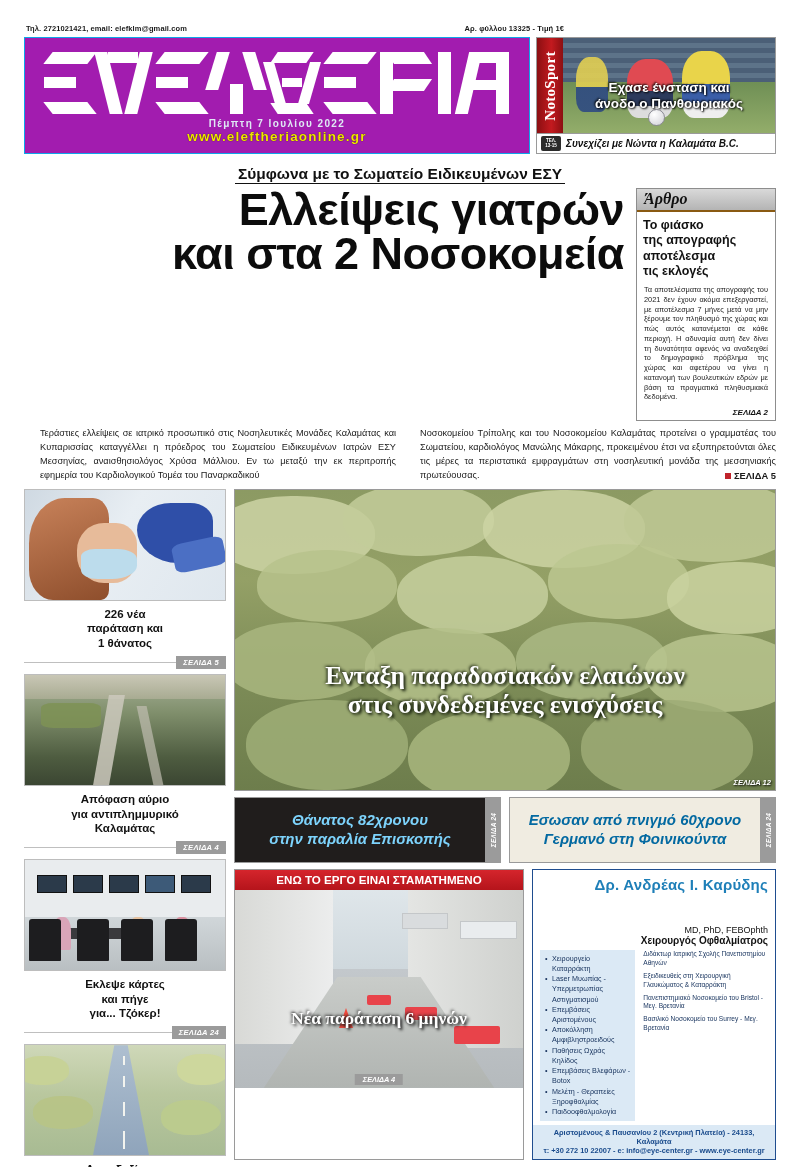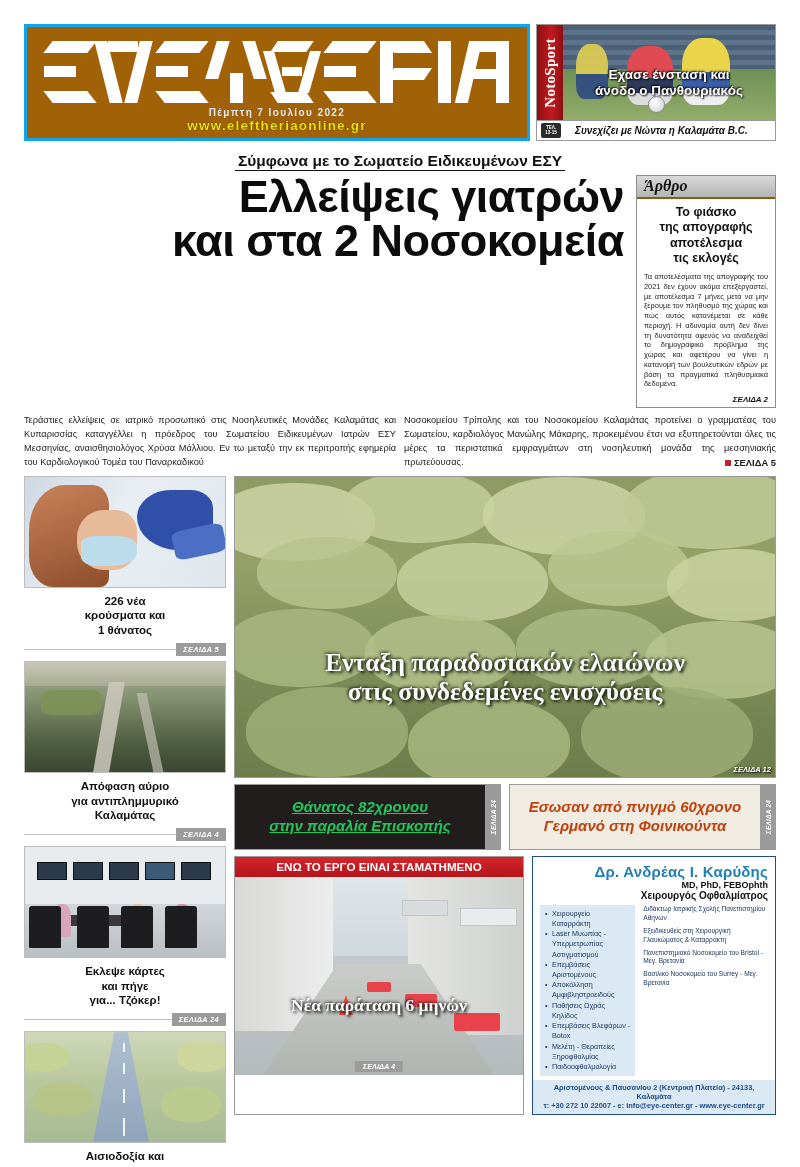--- a/index.html
+++ b/index.html
@@ -13,22 +13,22 @@
   .page { width: 800px; height: 1167px; padding: 24px 24px 10px 24px; position: relative; }
 
   
   .topstrip { display: flex; justify-content: space-between; align-items: flex-end;
               font-size: 7.5px; font-weight: bold; color: #1a1a1a; letter-spacing: .1px;
               padding: 0 2px 4px 2px; }
   .topstrip .right { padding-right: 210px; }
 
   
   .masthead-row { display: flex; gap: 6px; align-items: stretch; }
-  .masthead { flex: 1 1 auto; background: #a16207; position: relative;
-              height: 117px; border: 3px solid #0ea5e9; overflow: hidden; }
+  .masthead { flex: 1 1 auto; background: #a21caf; position: relative;
+              height: 117px; border: 1px solid #0ea5e9; overflow: hidden; }
   .logo-word { display: flex; justify-content: center; align-items: center;
                gap: 4px; height: 82px; padding-top: 8px; }
   .glyph { width: 52px; height: 66px; position: relative; }
   .glyph i { position: absolute; background: #fff; display: block; }
   .mast-date { text-align: center; font-size: 10px; color: #dfe8f4; font-weight: bold;
                letter-spacing: 1.4px; margin-top: -2px; }
   .mast-url { text-align: center; font-size: 13.5px; font-weight: bold;
               letter-spacing: 1.2px; color: #f2e500; text-shadow: 0 0 1px #000; }
 
   
@@ -57,21 +57,21 @@
            background: linear-gradient(180deg,#e2cf52 0 55%,#2e4a82 55%);
            border-radius: 40% 40% 25% 25%; opacity: .9; }
   .sp-ball { position: absolute; left: 40%; bottom: 7%; width: 17px; height: 17px;
              border-radius: 50%; background: radial-gradient(circle at 35% 30%,#fff,#cfcfd4);
              border: 1px solid #8a8a93; }
   .sport-head { position: absolute; left: 0; right: 0; top: 44%;
                 text-align: center; color: #fff; font-size: 13.5px; line-height: 1.22;
                 font-weight: bold; text-shadow: 1px 1px 2px #000, -1px -1px 2px #000;
                 padding: 0 4px; }
   .sportbox-foot { height: 20px; background: #fff; border-top: 1px solid #9a9a9a;
-                   display: flex; align-items: center; gap: 14px; padding: 0 4px; }
+                   display: flex; align-items: center; gap: 5px; padding: 0 4px; }
   .tel-badge { width: 20px; height: 15px; background: #2b2b2b; color: #fff;
                font-size: 4.6px; font-weight: bold; line-height: 1.05;
                display: flex; flex-direction: column; align-items: center; justify-content: center;
                border-radius: 2px; flex: 0 0 auto; }
   .sportbox-foot .t { font-size: 10px; font-weight: bold; font-style: italic; color: #111; }
 
   
   .kicker { text-align: center; font-size: 15.5px; font-weight: bold; color: #111;
             margin-top: 11px; padding-bottom: 2px; }
   .kicker span { border-bottom: 1.5px solid #111; padding: 0 3px 1px 3px; }
@@ -81,31 +81,31 @@
   .headline { font-size: 45px; line-height: .98; font-weight: bold; text-align: right;
               letter-spacing: -.5px; color: #0c0c0c; padding-right: 4px; }
 
   
   .artbox { width: 140px; flex: 0 0 140px; border: 1px solid #8d8d8d; background: #fff;
             padding: 0 0 3px 0; }
   .artbox-hd { background: linear-gradient(180deg,#d9d9d9,#b4b4b4);
                border-bottom: 2px solid #8a5a12; padding: 1px 7px 2px 7px; }
   .artbox-hd span { font-family: "Liberation Serif", serif; font-style: italic;
                     font-weight: bold; font-size: 16px; color: #111; }
-  .artbox-title { text-align: center; font-size: 12.5px; font-weight: bold;
+  .artbox-title { text-align: left; font-size: 12.5px; font-weight: bold;
                   line-height: 1.22; padding: 6px 6px 4px 6px; color: #111; }
   .artbox-body { font-size: 7.4px; line-height: 1.32; text-align: justify;
                  padding: 2px 7px 0 7px; color: #222; }
   .artbox-body::first-line { }
   .artbox-page { text-align: right; font-size: 8px; font-weight: bold; font-style: italic;
                  padding: 6px 7px 0 0; }
 
   
   .leadwrap { display: flex; gap: 8px; margin-top: 6px; }
-  .leadcol { width: 50%; font-size: 9.2px; line-height: 1.5; text-align: justify; color: #1a1a1a; }
+  .leadcol { width: 50%; font-size: 9.2px; line-height: 1.5; text-align: justify; color: #1a1a1a; margin-left: 16px; }
   .leadcol.second { position: relative; }
   .leadpage { display: inline; font-weight: bold; font-size: 9.4px; float: right; }
   .leadpage .sq { display: inline-block; width: 6px; height: 6px; background: #c0232b;
                   margin-right: 3px; }
 
   
   .grid { display: flex; gap: 8px; margin-top: 6px; }
   .col-left { width: 202px; flex: 0 0 202px; }
   .col-right { flex: 1 1 auto; }
 
@@ -175,23 +175,23 @@
                 font-weight: bold; font-style: italic; color: #fff;
                 text-shadow: 1px 1px 2px #000; }
 
   
   .strips { display: flex; gap: 8px; margin-top: 6px; }
   .strip { flex: 1 1 0; display: flex; border: 1px solid #9a9a9a; height: 66px; }
   .strip .txt { flex: 1 1 auto; display: flex; align-items: center; justify-content: center;
                 text-align: center; font-size: 15px; line-height: 1.22; font-weight: bold;
                 font-style: italic; padding: 2px 6px; }
   .strip.dark { background: #201d1c; }
-  .strip.dark .txt { color: #22c55e; text-decoration: underline; }
+  .strip.dark .txt { color: #7dd3fc; }
   .strip.light { background: #f0ece1; }
-  .strip.light .txt { color: #c2410c; }
+  .strip.light .txt { color: #0369a1; }
   .vtag { width: 15px; flex: 0 0 15px; background: #9b9b9b; position: relative; }
   .vtag span { position: absolute; left: 50%; top: 50%;
                transform: translate(-50%,-50%) rotate(-90deg); white-space: nowrap;
                color: #fff; font-size: 6.4px; font-weight: bold; font-style: italic; letter-spacing: .3px; }
 
   
   .bottomrow { display: flex; gap: 8px; margin-top: 6px; }
   .streetcard { width: 290px; flex: 0 0 290px; border: 1px solid #9a9a9a; }
   .redbar { background: linear-gradient(180deg,#d5252c,#b5141b); color: #fff;
             text-align: center; font-size: 11.6px; font-weight: bold; padding: 3px 0 4px 0; }
@@ -231,39 +231,43 @@
   .eye .iris { position: absolute; left: 34%; top: 16%; width: 30%; height: 68%;
                background: #ffffff; border-radius: 50%; }
   .eye .pupil { position: absolute; left: 40%; top: 26%; width: 18%; height: 48%;
                 background: #1b1b1b; border-radius: 50%; }
   .eye .lash { position: absolute; right: 2%; top: -14%; width: 12px; height: 30px;
                background: #2b63c6; border-radius: 6px; transform: rotate(22deg); }
   .ad-logo .l1 { font-size: 10px; font-weight: bold; color: #1e4f95; line-height: 1.1; }
   .ad-logo .l2 { font-size: 13px; font-weight: bold; color: #1e4f95; line-height: 1.1; }
   .ad-name { flex: 1 1 auto; text-align: right; }
   .ad-name .dr { font-size: 15px; font-weight: bold; color: #1e7fb8; letter-spacing: .2px; }
-  .ad-name .deg { font-size: 9px; font-weight: bold; color: #111; }
+  .ad-name .deg { font-size: 9px; font-weight: normal; color: #111; margin-top: 32px; }
   .ad-name .spec { font-size: 10px; font-weight: bold; color: #111; }
   .ad-mid { display: flex; gap: 8px; margin-top: 4px; flex: 1 1 auto; }
   .ad-services { width: 56%; background: #dbe9f5; padding: 4px 5px; }
   .ad-services li { list-style: none; font-size: 7.2px; line-height: 1.42; color: #15315c;
                     padding-left: 7px; position: relative; }
   .ad-services li:before { content: "•"; position: absolute; left: 0; color: #15315c; }
   .ad-cv { flex: 1 1 auto; font-size: 6.6px; line-height: 1.36; color: #15315c; }
   .ad-cv p { margin-bottom: 4px; }
   .ad-foot { background: #dbe9f5; margin: 4px -7px 0 -7px; padding: 3px 6px 4px 6px;
              text-align: center; }
   .ad-foot .a1 { font-size: 7.4px; font-weight: bold; color: #1a4b8c; }
   .ad-foot .a2 { font-size: 7.4px; font-weight: bold; color: #1a4b8c; }
 </style>
 </head>
 <body>
 
 <div class="page">
 
+  <div class="topstrip">
+    <div class="left">Τηλ. 2721021421, email: elefklm@gmail.com</div>
+    <div class="right">Αρ. φύλλου 13325 - Τιμή 1€</div>
+  </div>
 
   <div class="masthead-row">
 
     <div class="masthead">
       <div class="logo-word">
 
         <div class="glyph">
           <i style="left:6px;top:2px;width:44px;height:12px;transform:skewX(-38deg)"></i>
           <i style="left:2px;top:27px;width:32px;height:11px;"></i>
           <i style="left:6px;top:52px;width:44px;height:12px;transform:skewX(38deg)"></i>
@@ -384,21 +388,21 @@
       <div class="teaser">
         <div class="ph ph-covid">
           <div class="hair"></div>
           <div class="face"></div>
           <div class="mask"></div>
           <div class="glove"></div>
           <div class="arm"></div>
         </div>
         <div class="cap">
           <div>226 νέα</div>
-          <div>κρούσματα και</div>
+          <div>παράταση και</div>
           <div>1 θάνατος</div>
         </div>
         <div class="pagerow">
           <div class="rule"></div>
           <div class="pagetag">ΣΕΛΙΔΑ 5</div>
         </div>
       </div>
 
       <div class="teaser">
         <div class="ph ph-river">

